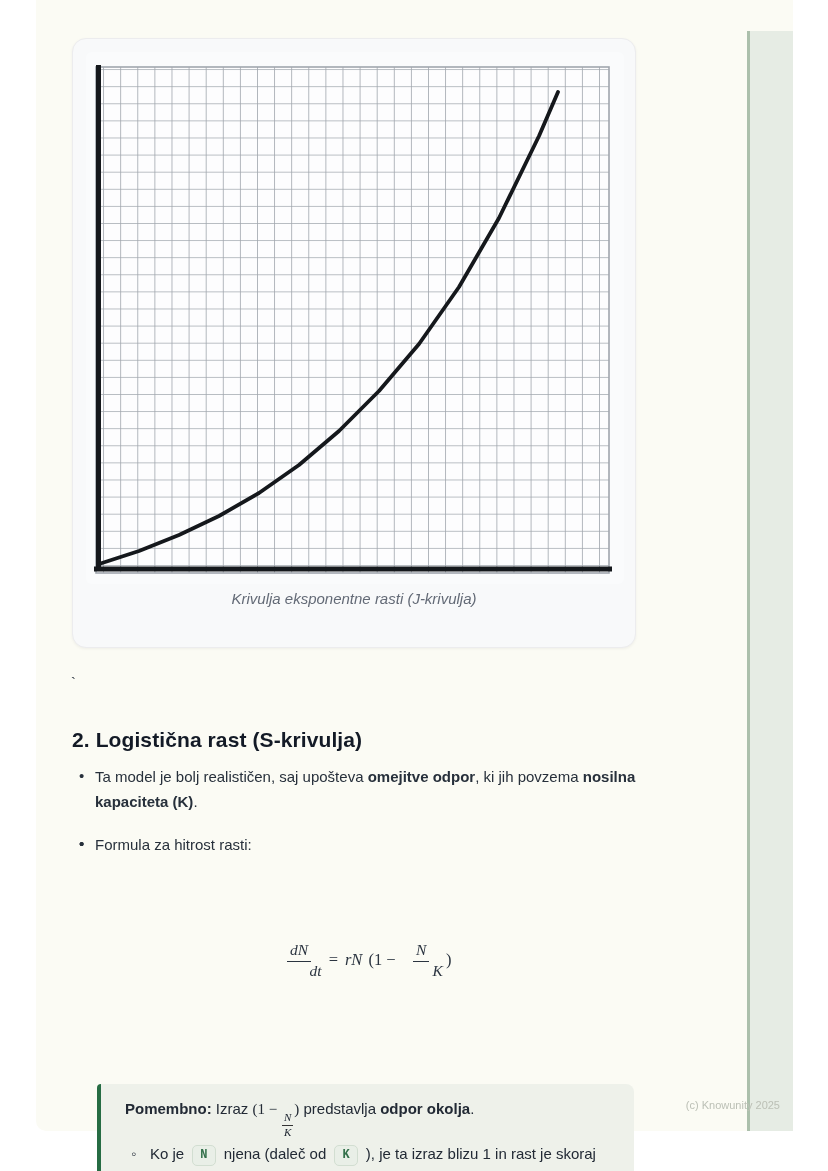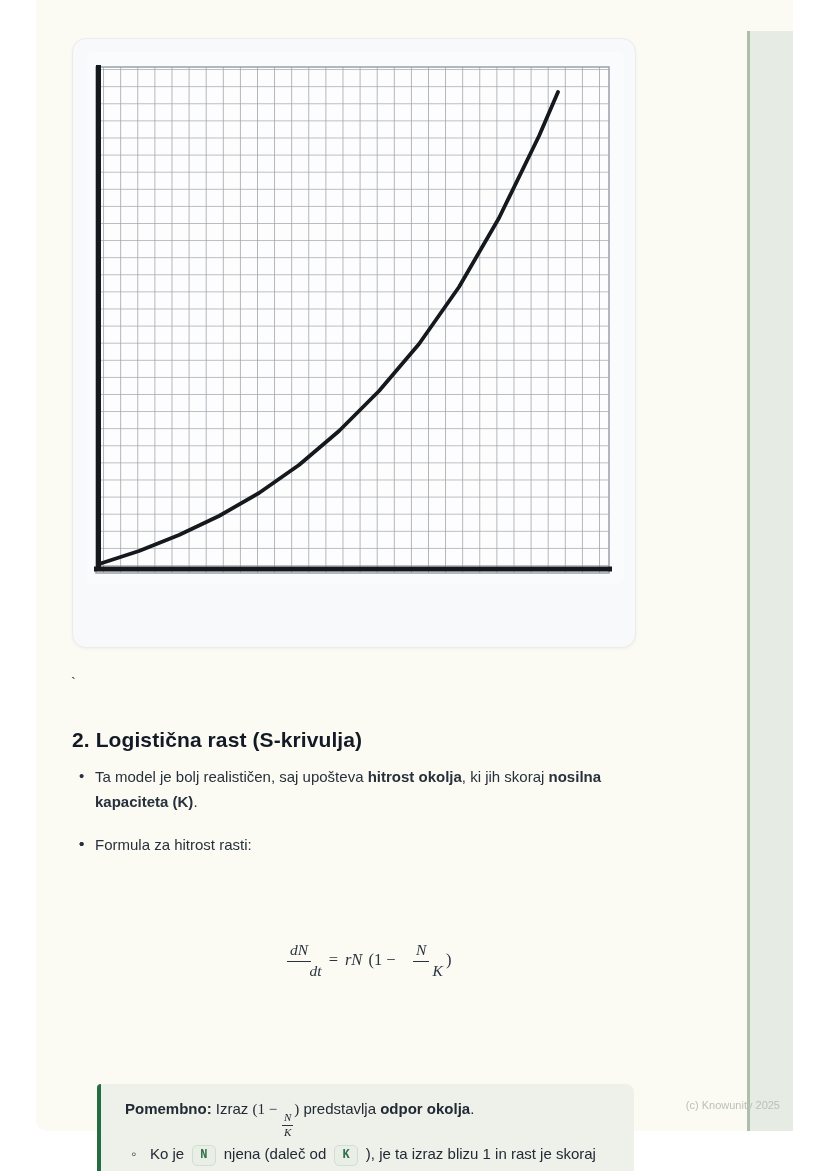--- a/index.html
+++ b/index.html
@@ -85,30 +85,31 @@
         </pattern>
       </defs>
       <rect x="10" y="15" width="513" height="506" fill="#fdfdfe"></rect>
       <rect x="10" y="15" width="513" height="506" fill="url(#gp)"></rect>
       <rect x="10" y="15" width="513" height="506" fill="none" stroke="#a0a6ad" stroke-width="1.6"></rect>
       <line x1="12.5" y1="13" x2="12.5" y2="519" stroke="#15181c" stroke-width="5"></line>
       <line x1="8" y1="517" x2="526" y2="517" stroke="#15181c" stroke-width="5"></line>
       <polyline points="13,512 53,499 93,483 133,464 173,441 213,413 253,379 293,339 333,292 373,235 413,166 453,84 472,40" fill="none" stroke="#15181c" stroke-width="3.8" stroke-linecap="round" stroke-linejoin="round"></polyline>
     </svg>
   </div>
+  <div class="fig-caption">Krivulja eksponentne rasti (J-krivulja)</div>
 </div>
 
 <div class="stray">`</div>
 
 <div class="heading">2. Logistična rast (S-krivulja)</div>
 
 <ul class="bullets">
   <li>
     <span class="dot">•</span>
-    <span><span>Ta model je bolj realističen, saj upošteva </span><span class="seg-b">hitrost okolja</span><span>, ki jih skoraj </span><span class="seg-b">nosilna kapaciteta (K)</span><span>.</span></span>
+    <span><span>Ta model je bolj realističen, saj upošteva </span><span class="seg-b">omejitve odpor</span><span>, ki jih povzema </span><span class="seg-b">nosilna kapaciteta (K)</span><span>.</span></span>
   </li>
   <li>
     <span class="dot">•</span>
   </li>
   <li>
     <span class="dot">•</span>
     <span><span>Formula za hitrost rasti:</span></span>
   </li>
 </ul>
 

